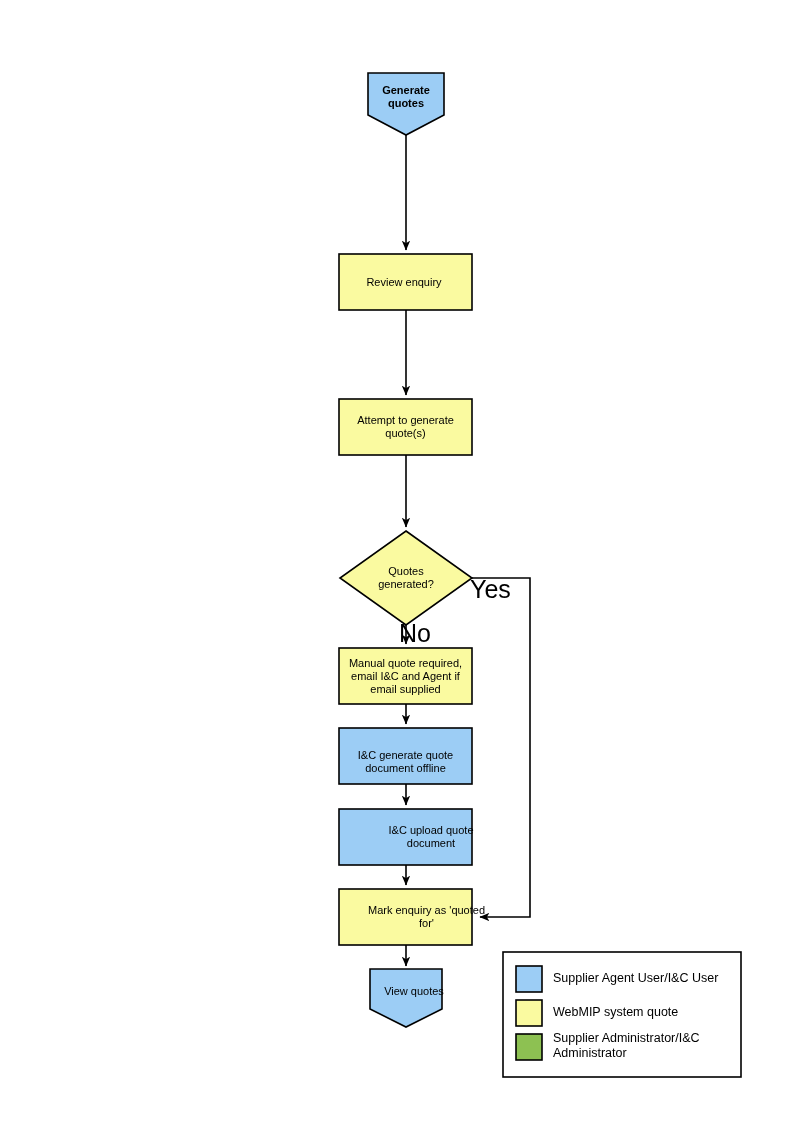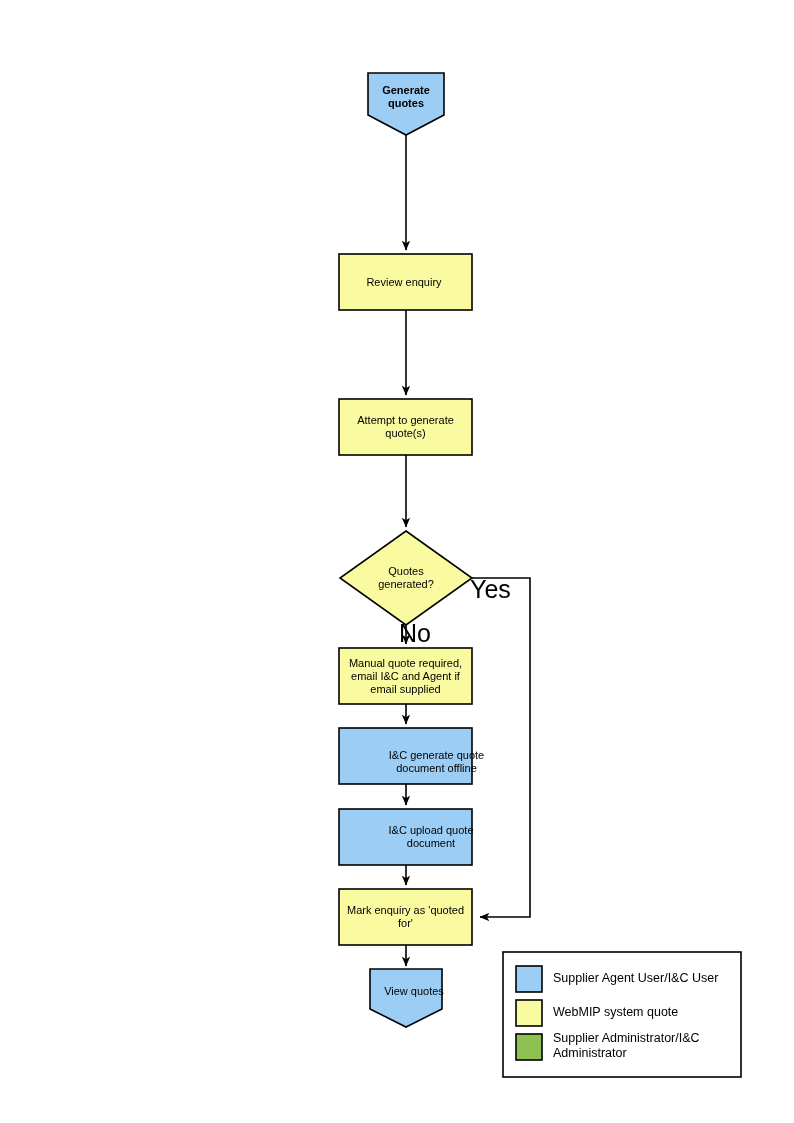--- a/index.html
+++ b/index.html
@@ -139,27 +139,27 @@
 <div class="node-label" style="left:339px; top:399px; width:133px; height:56px;border-radius:21px;">Attempt to generate
 quote(s)</div>
 
 <div class="node-label" style="left:340px; top:531px; width:132px; height:94px;">Quotes
 generated?</div>
 
 <div class="node-label" style="left:339px; top:648px; width:133px; height:56px;">Manual quote required,
 email I&amp;C and Agent if
 email supplied</div>
 
-<div class="node-label" style="left:339px; top:728px; width:133px; height:68px;padding-left:31px;">I&amp;C generate quote
+<div class="node-label" style="left:339px; top:728px; width:133px; height:68px;">I&amp;C generate quote
 document offline</div>
 
 <div class="node-label" style="left:355px; top:809px; width:152px; height:56px;">I&amp;C upload quote
 document</div>
 
-<div class="node-label" style="left:338px; top:889px; width:135px; height:56px;">Mark enquiry as 'quoted for'</div>
+<div class="node-label" style="left:338px; top:889px; width:135px; height:56px;padding-left:21px;">Mark enquiry as 'quoted for'</div>
 
 <div class="node-label" style="left:370px; top:969px; width:88px; height:44px;">View quotes</div>
 
 <div class="edge-label" style="left:470px; top:577px;text-align:center;">Yes</div>
 
 <div class="edge-label" style="left:375px; top:621px;margin-left:24px;">No</div>
 
 <div class="legend-text" style="left:553px; top:971px; width:184px;">Supplier Agent User/I&amp;C User</div>
 
 <div class="legend-text" style="left:553px; top:1005px; width:184px;">WebMIP system quote</div>

